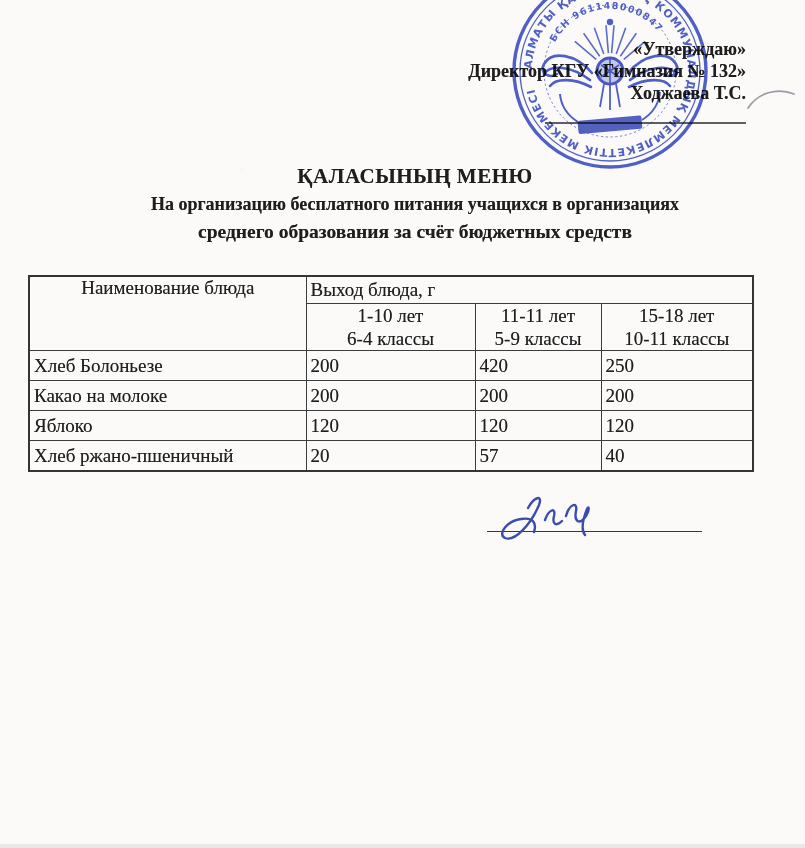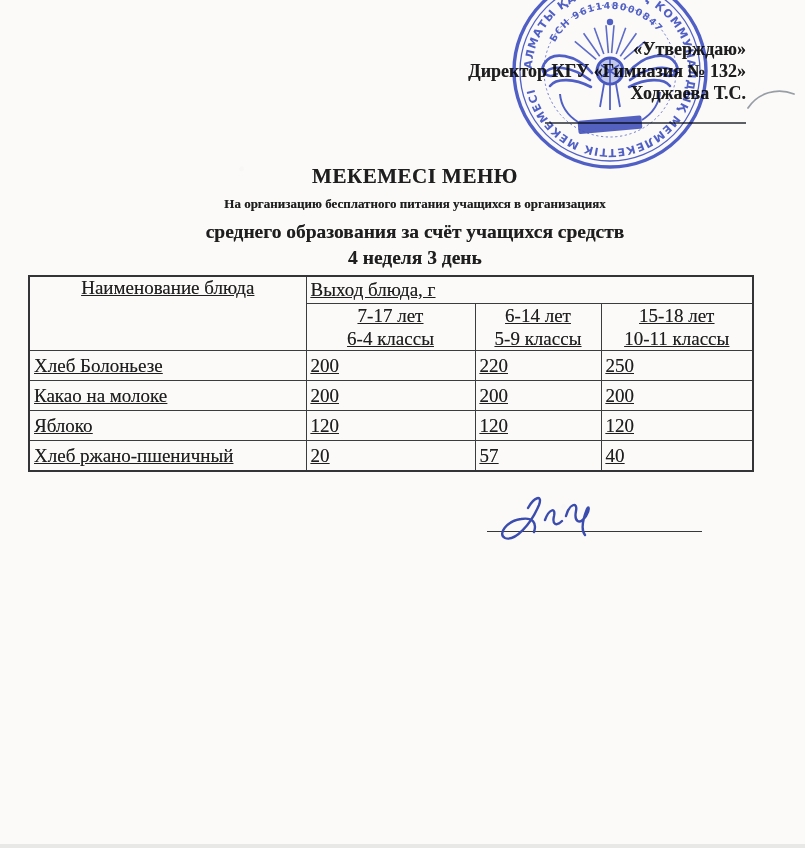--- a/index.html
+++ b/index.html
@@ -17,34 +17,33 @@
   .approval{position:absolute;top:38px;right:59px;text-align:right;font-weight:bold;font-size:18px;line-height:22px;z-index:2;}
   .approval div{white-space:nowrap;}
   .approval-underline{position:absolute;left:545px;top:122px;width:201px;border-top:2px solid #5c6065;z-index:2;}
   .pen-flick{position:absolute;left:744px;top:84px;z-index:2;}
   
   .stamp{position:absolute;left:505px;top:-30px;width:210px;height:205px;mix-blend-mode:multiply;opacity:.93;z-index:3;}
   .stamp text{font-family:"DejaVu Sans","Liberation Sans",sans-serif;font-weight:bold;}
   
   .heading{position:absolute;left:25px;top:163px;width:780px;text-align:center;font-weight:bold;z-index:1;}
   .heading .t1{font-size:21px;line-height:27px;letter-spacing:.5px;}
-  .heading .t2{font-size:13px;line-height:28px;font-family:Liberation Serif, serif;}
+  .heading .t2{font-size:18px;line-height:28px;font-family:Liberation Serif, serif;}
   .heading .t3{font-size:19.5px;line-height:27px;}
   .heading .t4{font-size:19.5px;line-height:26px;}
   
   table.menu{
     position:absolute;left:28px;top:275px;width:724px;
     border-collapse:collapse;table-layout:fixed;
     font-size:19px;z-index:1;
   }
   table.menu th,table.menu td{
     border:1.7px solid #3a3c3e;
     padding:0 4px;
     font-weight:normal;
-    text-decoration:underline;
   }
   table.menu{border:2.2px solid #323436;}
   th.name-h{vertical-align:top;padding-top:2px;text-align:center;font-weight:bold;}
   th.group-h{text-align:left;font-weight:bold;height:26px;}
   th.age-h{text-align:center;font-weight:bold;line-height:23px;padding-top:1px;padding-bottom:2px;}
   td.dish{text-align:left;padding-left:8px;height:29px;}
   td.val{text-align:left;}
   
   .footer-label{position:absolute;left:72px;top:509px;font-size:20px;font-weight:bold;z-index:1;white-space:nowrap;}
   .footer-line{position:absolute;left:487px;top:531px;width:215px;border-top:1.9px solid #36383a;z-index:1;}
@@ -92,56 +91,55 @@
       <path d="M 96,95 L 114,107 M 114,95 L 96,107 M 105,88 L 105,114" stroke="#3b4dc0" stroke-width="1.6"></path>
       <path d="M 87,103 C 71,84 47,80 39,94 C 34,103 44,109 52,104 M 85,110 C 67,96 45,94 39,104 M 86,117 C 69,108 51,108 45,116" stroke="#4355c7" stroke-width="2.6" fill="none" stroke-linecap="round"></path>
       <path d="M 123,103 C 139,84 163,80 171,94 C 176,103 166,109 158,104 M 125,110 C 143,96 165,94 171,104 M 124,117 C 141,108 159,108 165,116" stroke="#4355c7" stroke-width="2.6" fill="none" stroke-linecap="round"></path>
       <path d="M 99,114 L 95,137 M 105,115 L 105,140 M 111,114 L 115,137" stroke="#4355c7" stroke-width="1.8"></path>
       <rect x="73" y="148" width="64" height="13.5" rx="2" fill="#2f40b8" opacity=".88" transform="rotate(-5 105 155)"></rect>
       <path d="M 73,152 C 62,145 56,136 55,124 M 137,150 C 148,143 154,134 155,122" stroke="#4355c7" stroke-width="2" fill="none"></path>
     </g>
   </svg>
 
   <div class="heading txt">
-    <div class="t1">МЕКЕМЕСІ МЕНЮ</div>
+    <div class="t1">ҚАЛАСЫНЫҢ МЕНЮ</div>
     <div class="t2">На организацию бесплатного питания учащихся в организациях</div>
-    <div class="t3">среднего образования за счёт учащихся средств</div>
-    <div class="t4">4 неделя 3 день</div>
+    <div class="t3">среднего образования за счёт бюджетных средств</div>
   </div>
 
   <table class="menu txt">
     <colgroup>
       <col style="width:277px">
         <col style="width:169px">
         <col style="width:126px">
         <col style="width:152px">
     </colgroup>
     <tbody>
         <tr>
       <th class="name-h" rowspan="2">Наименование блюда</th>
       <th class="group-h" colspan="3">Выход блюда, г</th>
     </tr>
     <tr>
       <th class="age-h">
-        <div>7-17 лет</div>
+        <div>1-10 лет</div>
         <div>6-4 классы</div>
       </th>
       <th class="age-h">
-        <div>6-14 лет</div>
+        <div>11-11 лет</div>
         <div>5-9 классы</div>
       </th>
       <th class="age-h">
         <div>15-18 лет</div>
         <div>10-11 классы</div>
       </th>
     </tr>
     <tr>
       <td class="dish">Хлеб Болоньезе</td>
       <td class="val">200</td>
-      <td class="val">220</td>
+      <td class="val">420</td>
       <td class="val">250</td>
     </tr>
     <tr>
       <td class="dish">Какао на молоке</td>
       <td class="val">200</td>
       <td class="val">200</td>
       <td class="val">200</td>
     </tr>
     <tr>
       <td class="dish">Яблоко</td>

